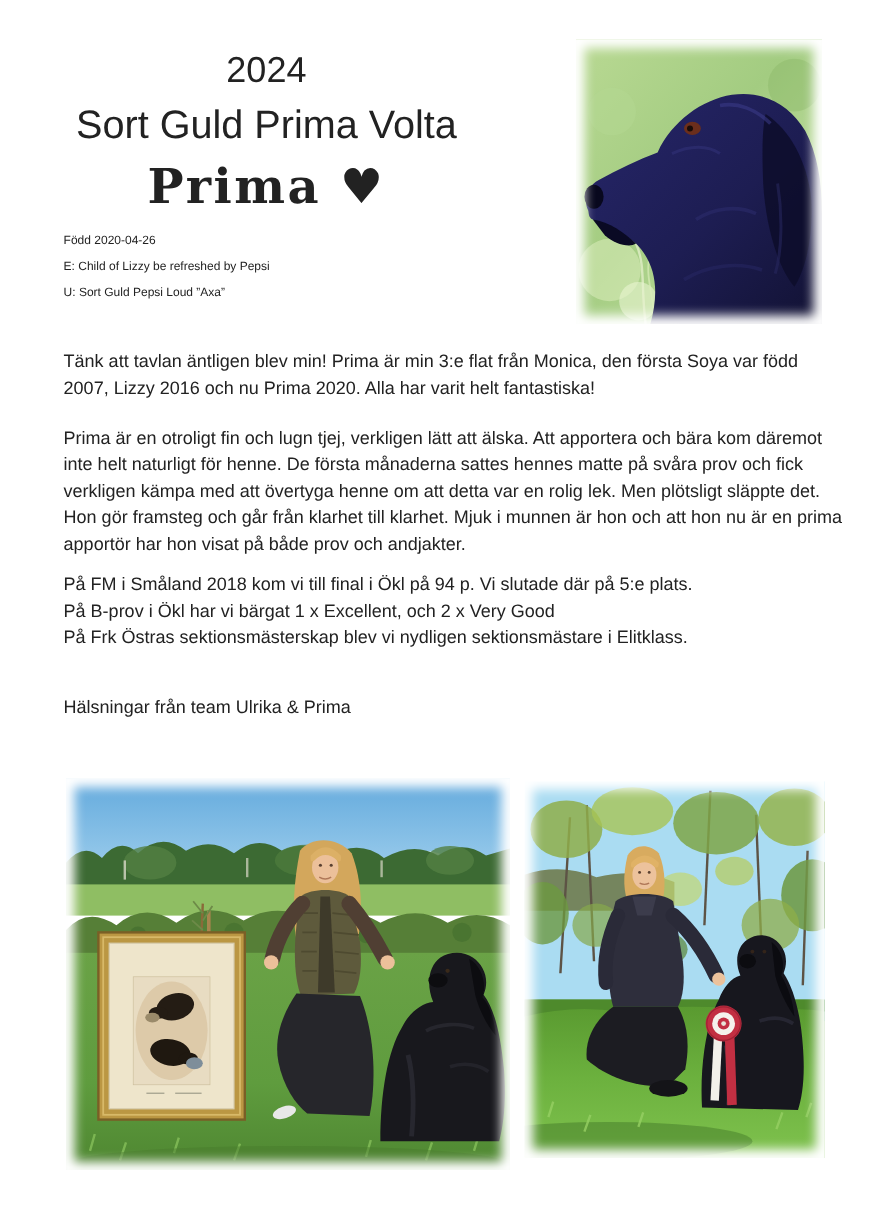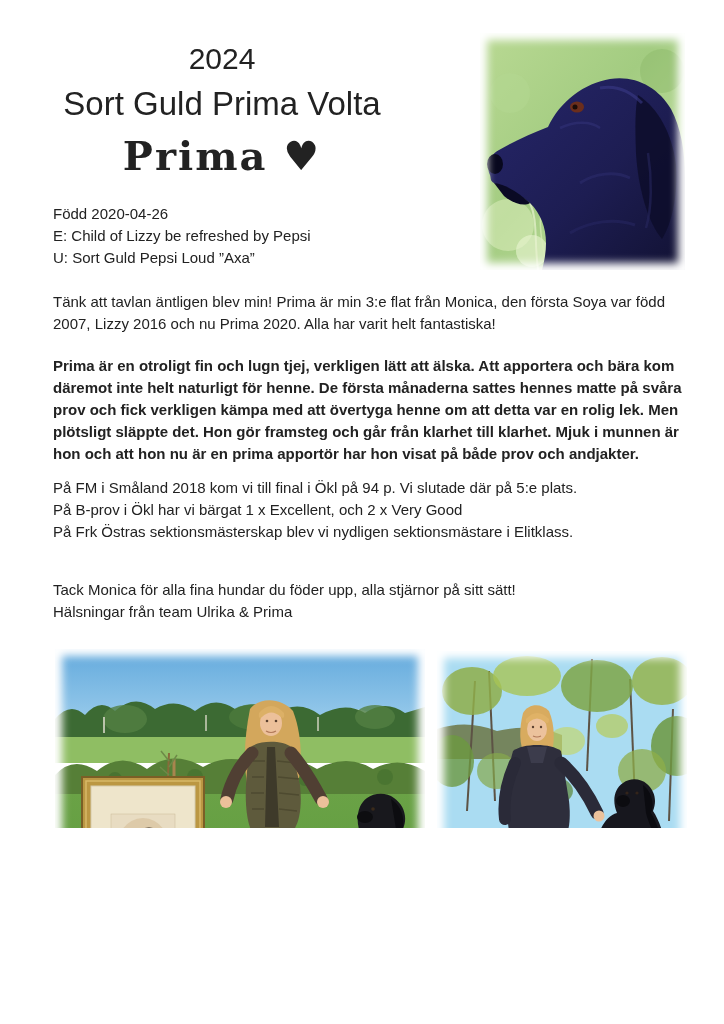--- a/index.html
+++ b/index.html
@@ -1,34 +1,34 @@
 <!DOCTYPE html>
 <html style="--page-bg: #ffffff; --text-color: #222222; --fur-blue: #1d1d52; --fur-dark: #121233; --portrait-green: #a3cc81; --sky-blue: #63aadd; --grass-green: #5f9c3e; --rosette-red: #c22f42; --frame-gold: #bb9743;"><head>
 <meta charset="utf-8">
 <style>
   * { margin:0; padding:0; box-sizing:border-box; }
   html,body { background:#ffffff; }
   .page {
-    position:relative; width:724px; height:828px;
+    position:relative; width:724px; height:1024px;
     background:var(--page-bg,#ffffff);
     color:var(--text-color,#222222);
     font-family:"Liberation Sans",sans-serif;
     overflow:hidden;
   }
   .title-block { position:absolute; left:22px; top:42px; width:400px; text-align:center; }
   .title-year { font-size:30px; line-height:1.15; }
   .title-dog-name { font-size:33px; line-height:1.15; margin-top:8px; }
   .title-call-name {
     font-family:"DejaVu Serif",serif; font-weight:bold;
     font-size:40px; margin-top:10px; letter-spacing:2px;
   }
-  .pedigree { position:absolute; left:53px; top:203px; font-size:15px; line-height:22px; }
+  .pedigree { position:absolute; left:53px; top:190px; font-size:10px; line-height:22px; }
   .para { position:absolute; left:53px; width:652px; font-size:15px; line-height:22px; }
   .para-intro { top:291px; }
-  .para-about { top:355px;font-weight:bold; }
+  .para-about { top:355px; }
   .results { position:absolute; left:53px; top:477px; width:665px; font-size:15px; line-height:22px; }
   .closing { position:absolute; left:53px; top:579px; width:665px; font-size:15px; line-height:22px; }
 
   .photo { position:absolute; }
   .photo svg { display:block; width:100%; height:100%; }
   .photo::after {
     content:""; position:absolute; inset:0;
     box-shadow: inset 0 0 9px 7px #ffffff;
     pointer-events:none;
   }
@@ -91,21 +91,20 @@
   <p class="para para-intro">Tänk att tavlan äntligen blev min! Prima är min 3:e flat från Monica, den första Soya var född 2007, Lizzy 2016 och nu Prima 2020. Alla har varit helt fantastiska!</p>
   <p class="para para-about">Prima är en otroligt fin och lugn tjej, verkligen lätt att älska. Att apportera och bära kom däremot inte helt naturligt för henne. De första månaderna sattes hennes matte på svåra prov och fick verkligen kämpa med att övertyga henne om att detta var en rolig lek. Men plötsligt släppte det. Hon gör framsteg och går från klarhet till klarhet. Mjuk i munnen är hon och att hon nu är en prima apportör har hon visat på både prov och andjakter.</p>
 
   <section class="results">
     <div>På FM i Småland 2018 kom vi till final i Ökl på 94 p. Vi slutade där på 5:e plats.</div>
     <div>På B-prov i Ökl har vi bärgat 1 x Excellent, och 2 x Very Good</div>
     <div>På Frk Östras sektionsmästerskap blev vi nydligen sektionsmästare i Elitklass.</div>
   </section>
 
   <section class="closing">
-    <div>Tack Monica för alla fina hundar du föder upp, alla stjärnor på sitt sätt!</div>
     <div>Hälsningar från team Ulrika &amp; Prima</div>
   </section>
 
   <figure class="photo photo-left">
     <svg viewBox="0 0 370 326">
       <defs>
         <linearGradient id="skyL" x1="0" y1="0" x2="0" y2="1">
           <stop offset="0" stop-color="var(--sky-blue,#63aadd)"></stop>
           <stop offset="1" stop-color="#a8d4ef"></stop>
         </linearGradient>

